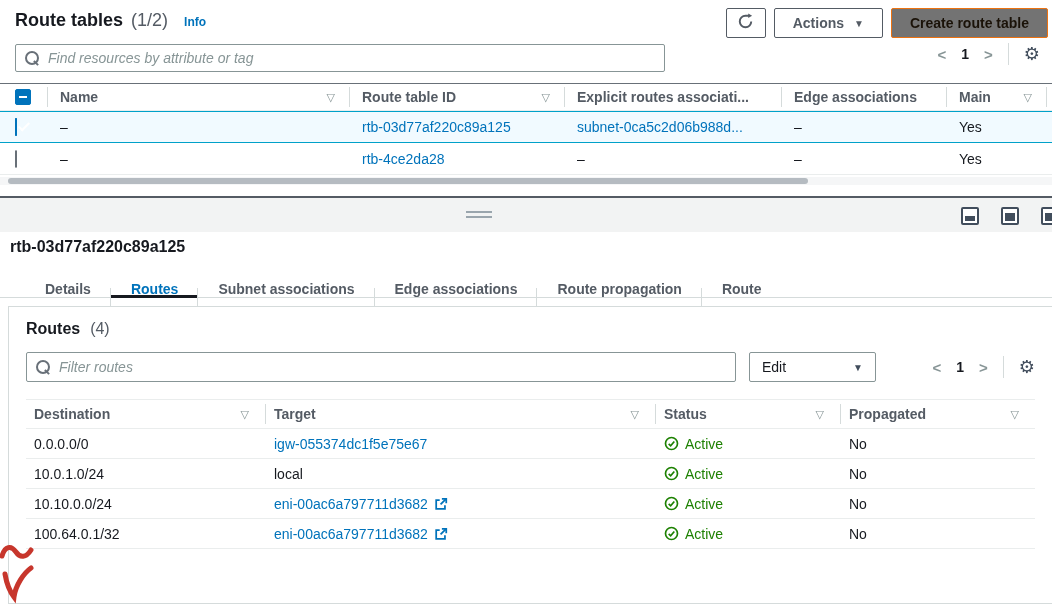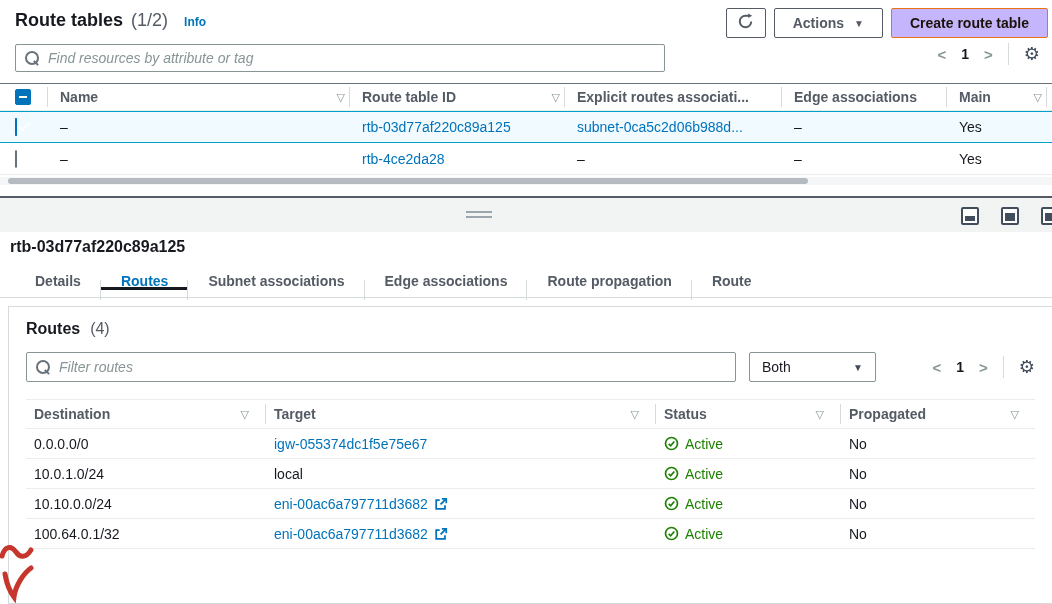--- a/index.html
+++ b/index.html
@@ -13,21 +13,21 @@
   .hdr { position: absolute; top: 10px; left: 15px; display: flex; align-items: baseline; gap: 8px; }
   .hdr .title { font-size: 18px; font-weight: bold; }
   .hdr .count { font-size: 18px; color: #545b64; }
   .hdr .info { font-size: 12px; font-weight: bold; color: #0073bb; margin-left: 8px; cursor: pointer; }
   .btns { position: absolute; top: 8px; right: 4px; display: flex; gap: 8px; }
   .btn { height: 30px; border: 1px solid #545b64; border-radius: 2px; background: #fff;
          color: #545b64; font-weight: bold; font-size: 14px; display: flex; align-items: center;
          justify-content: center; padding: 8px 18px; cursor: pointer; font-family: inherit; }
   .btn.icon-only { width: 40px; padding: 0; }
   .btn .caret { font-size: 10px; margin-left: 10px; color: #545b64; }
-  .btn.primary { background: #c4b5fd; border-color: #ec7211; color: #1a1208; }
+  .btn.primary { background: #737373; border-color: #ec7211; color: #1a1208; }
   
   .searchbox { position: absolute; display: flex; align-items: center; gap: 8px;
                border: 1px solid #879596; border-radius: 2px; background: #fff; padding: 0 9px; }
   .searchbox input { border: none; outline: none; flex: 1; font-family: inherit; font-size: 14px;
                      font-style: italic; color: #16191f; background: transparent; }
   .searchbox input::placeholder { color: #879596; font-style: italic; }
   .search1 { top: 44px; left: 15px; width: 650px; height: 28px; }
   .mag { position: relative; width: 15px; height: 15px; flex: none; }
   .mag::before { content: ''; position: absolute; width: 10px; height: 10px; border: 2px solid #687078; border-radius: 50%; left: 0; top: 0; }
   .mag::after { content: ''; position: absolute; width: 6px; height: 2px; background: #687078; transform: rotate(45deg); left: 8px; top: 11px; }
@@ -36,21 +36,21 @@
   .pag .pnum { font-weight: bold; color: #16191f; }
   .pag .vdiv { width: 1px; height: 22px; background: #d5dbdb; }
   .pag .gear { font-size: 18px; color: #414d5c; cursor: pointer; line-height: 1; }
   .pag1 { position: absolute; top: 43px; right: 12px; }
   
   .t1 { position: absolute; top: 83px; left: 0; width: 1052px; }
   .grid1 { display: grid; grid-template-columns: 48px 302px 215px 217px 165px 100px 1fr; align-items: center; }
   .t1 .hrow { height: 28px; border-top: 1px solid #687078; border-bottom: 1px solid #eaeded;
               font-weight: bold; color: #545b64; }
   .hc { display: flex; align-items: center; justify-content: space-between; height: 20px;
-        padding: 0 4px 0 12px; cursor: pointer; }
+        padding: 0 14px 0 12px; cursor: pointer; }
   .hc.sep { border-right: 1px solid #d5dbdb; }
   .sort { color: #879596; font-size: 11px; margin-left: 8px; }
   .t1 .row { height: 32px; }
   .t1 .row.selected { background: #f1faff; border-top: 1px solid #00a1c9; border-bottom: 1px solid #00a1c9; }
   .t1 .row.plain { border-bottom: 1px solid #eaeded; }
   .cell { padding-left: 12px; white-space: nowrap; overflow: hidden; }
   a.link { color: #0073bb; text-decoration: none; cursor: pointer; }
   .cb { width: 16px; height: 16px; border: 1px solid #687078; border-radius: 2px; background: #fff;
         margin-left: 15px; position: relative; cursor: pointer; }
   .cb.checked, .cb.indet { background: #0073bb; border-color: #0073bb; }
@@ -63,21 +63,21 @@
   .strip { position: absolute; top: 196px; left: 0; width: 1052px; height: 36px; background: #f2f3f3; border-top: 2px solid #545b64; }
   .handle { position: absolute; left: 466px; top: 13px; width: 26px; cursor: row-resize; }
   .handle div { height: 2px; background: #9aa5ad; margin-bottom: 3px; }
   .pbtns { position: absolute; top: 9px; left: 961px; display: flex; gap: 22px; }
   .pic { width: 18px; height: 18px; border: 2px solid #414d5c; border-radius: 2px; background: #fff; position: relative; cursor: pointer; flex: none; }
   .pic.bottom::after { content: ''; position: absolute; left: 2px; right: 2px; bottom: 2px; height: 5px; background: #414d5c; }
   .pic.fill::after { content: ''; position: absolute; left: 2px; right: 2px; top: 4px; bottom: 2px; background: #414d5c; }
   
   .dtitle { position: absolute; top: 238px; left: 10px; font-size: 16px; font-weight: bold; }
   .tabs { position: absolute; top: 264px; left: 0; width: 1052px; height: 34px; display: flex;
-          align-items: center; padding-left: 15px; border-bottom: 1px solid #d5dbdb; }
+          align-items: flex-end; padding-left: 25px; border-bottom: 1px solid #d5dbdb; }
   .tab { display: flex; align-items: center; padding: 0 20px; font-weight: bold; color: #545b64;
          position: relative; cursor: pointer; white-space: nowrap; }
   .tab:not(:last-child)::after { content: ''; position: absolute; right: 0; top: 7px; height: 20px; width: 1px; background: #d5dbdb; }
   .tab.active { color: #0073bb; }
   .tab.active::before { content: ''; position: absolute; left: 0; right: 1px; bottom: -1px; height: 3px; background: #16191f; }
   
   .panel { position: absolute; top: 306px; left: 8px; width: 1044px; height: 298px; background: #fff;
            border: 1px solid #d5dbdb; border-right: none; padding: 0 17px; }
   .ptitle-row { display: flex; justify-content: space-between; align-items: center; margin-top: 13px; }
   .ptitle-row .title { font-size: 16px; font-weight: bold; }
@@ -219,21 +219,21 @@
         <span class="count" style="font-size:16px;color:#545b64;">(4)</span>
       </div>
     </div>
 
     <div class="filter-row">
       <div class="searchbox search2" style="position:relative;top:0;left:0;">
         <span class="mag"></span>
         <input placeholder="Filter routes" style="">
       </div>
       <div class="select">
-        <span>Both</span>
+        <span>Edit</span>
         <span class="caret">▼</span>
       </div>
       <div class="pag pag2">
         <span class="chev">&lt;</span>
         <span class="pnum">1</span>
         <span class="chev">&gt;</span>
         <span class="vdiv"></span>
         <span class="gear">⚙</span>
       </div>
     </div>

